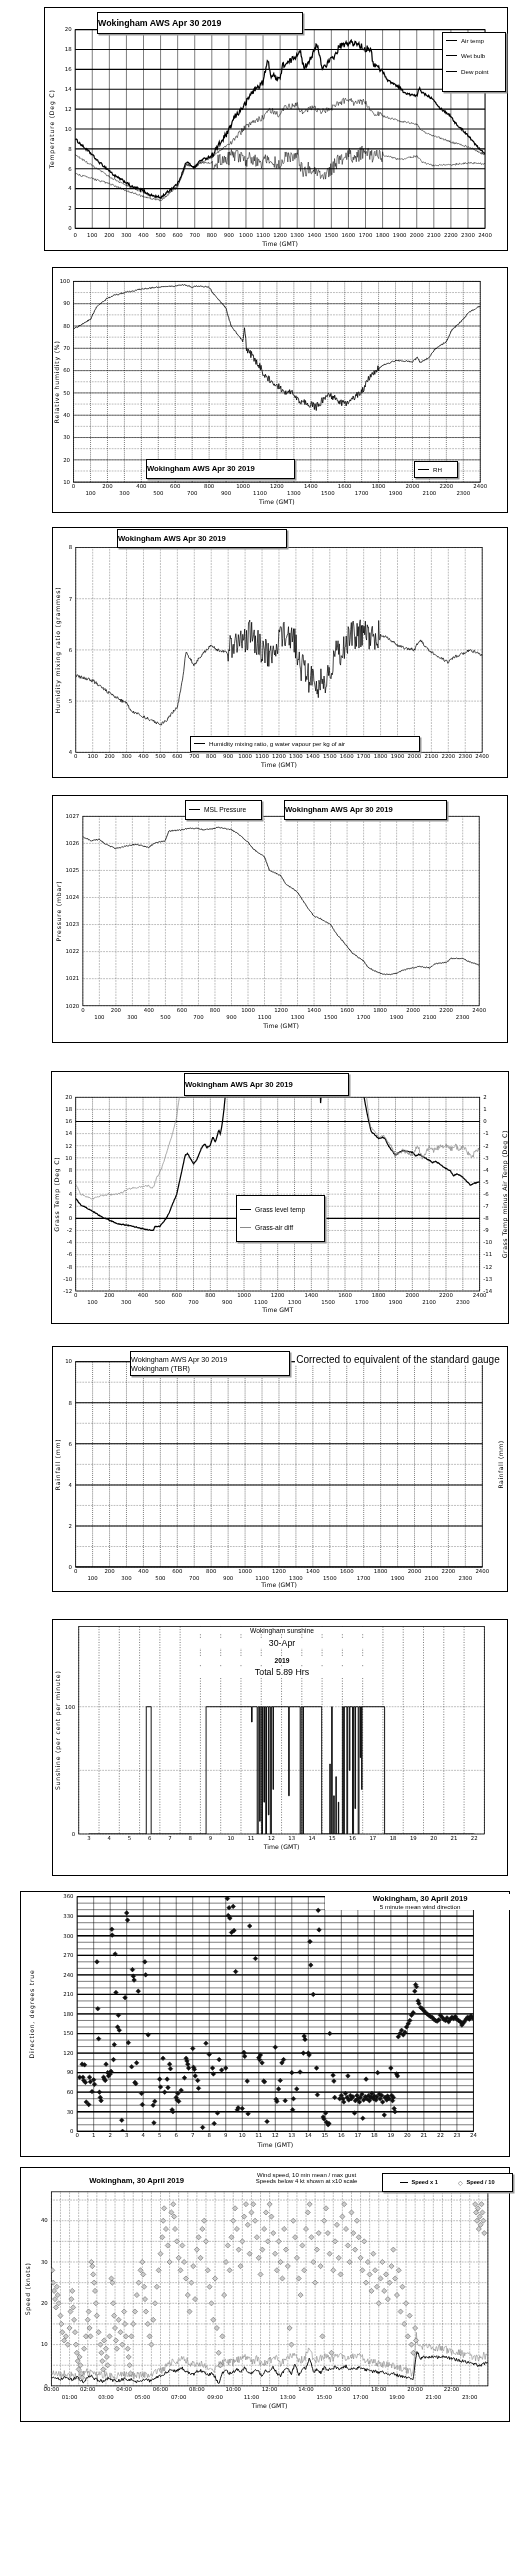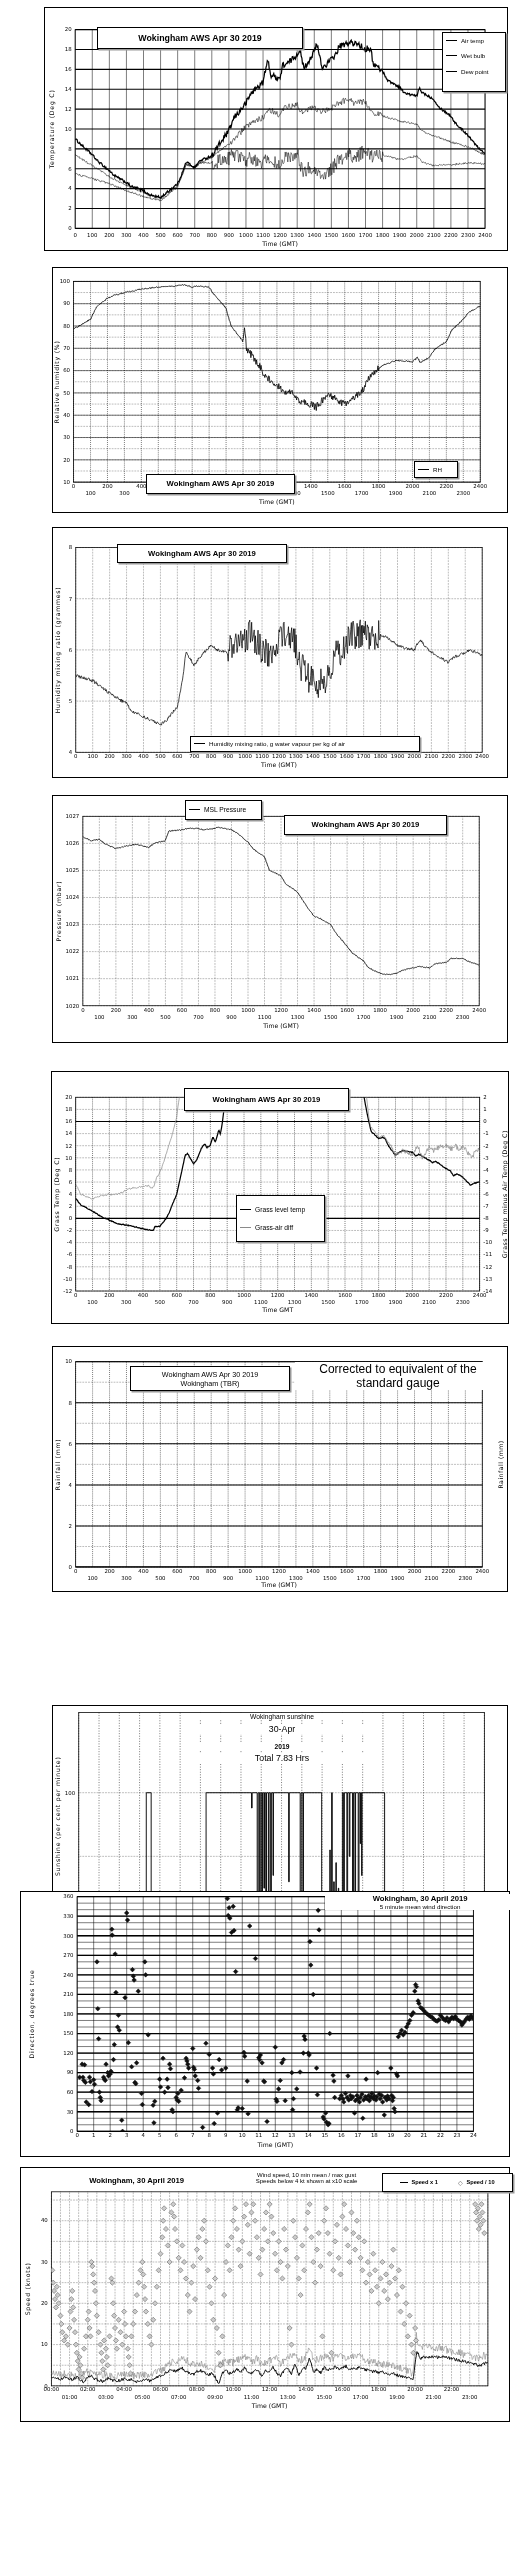--- a/index.html
+++ b/index.html
@@ -1,58 +1,58 @@
 <!DOCTYPE html>
 <html style="font-size:8.2px"><head>
 <meta charset="utf-8">
 <style>
   html,body{margin:0;padding:0;background:#fff;width:515px;height:2576px;position:relative;
     font-family:"Liberation Sans","DejaVu Sans",sans-serif;}
   .panel{position:absolute;background:#fff;border:1px solid #000;box-sizing:border-box;}
   .plot-svg{position:absolute;left:0;top:0;}
   .overlay{position:absolute;box-sizing:border-box;}
-  .tbox{background:#fff;border:0.5px solid #000;box-shadow:1.5px 1.5px 0 #999;text-align:center;
-        display:flex;flex-direction:column;justify-content:center;margin-top:15px;}
+  .tbox{background:#fff;border:0.5px solid #000;box-shadow:1.5px 1.5px 0 #999;
+        display:flex;flex-direction:column;justify-content:center;}
   .tbox .t1{font-weight:bold;}
   .lgbox{background:#fff;border:0.5px solid #000;box-shadow:1.5px 1.5px 0 #999;}
   .lgrow{display:flex;align-items:center;gap:3.6px;padding:1px 3.1px;}
   .sw{display:inline-block;width:11.3px;flex:0 0 11.3px;}
   .sw.b3{border-top:1.5px solid #000;}
   .sw.b2{border-top:0.8px solid #000;}
   .sw.gy{border-top:0.8px solid #8a8a8a;}
   .dmark{color:#666;font-size:6.2px;flex:0 0 auto;}
   .plain{background:#fff;text-align:center;}
   #p1{left:44px;top:7.2px;width:464px;height:244px;}
   #p2{left:52px;top:267px;width:456px;height:246px;}
   #p3{left:52px;top:527px;width:456px;height:251px;}
   #p4{left:52px;top:795px;width:456px;height:248px;}
   #p5{left:51px;top:1071px;width:458px;height:253px;}
   #p6{left:52px;top:1346px;width:456px;height:246px;}
-  #p7{left:52px;top:1705px;width:456px;height:257px;}
+  #p7{left:52px;top:1619px;width:456px;height:257px;}
   #p8{left:19.6px;top:1891px;width:490px;height:266px;}
   #p9{left:19.6px;top:2167px;width:490px;height:255px;}
   
   .c1-title{left:52px;top:4.1px;width:206px;height:21.6px;font-size:8.8px;}
   .c1-legend{left:397px;top:24px;width:64px;height:60px;font-size:6.2px;}
   .c1-legend .lgrow{padding:4.1px 3.1px;}
   
   .c2-title{left:93px;top:191px;width:149px;height:19.6px;font-size:7.7px;}
   .c2-legend{left:361px;top:193px;width:44px;height:16.5px;font-size:6.2px;display:flex;align-items:center;}
   
   .c3-title{left:64px;top:1px;width:170px;height:18.5px;font-size:7.7px;}
   .c3-legend{left:137px;top:208px;width:230px;height:15.5px;font-size:6.2px;display:flex;align-items:center;}
   
   .c4-legend{left:132px;top:4.1px;width:77px;height:19.6px;font-size:6.7px;display:flex;align-items:center;}
   .c4-title{left:231px;top:4.1px;width:163px;height:19.6px;font-size:7.7px;}
   
   .c5-title{left:132px;top:1px;width:165px;height:23px;font-size:7.7px;}
   .c5-legend{left:184px;top:123px;width:89px;height:47px;font-size:6.7px;display:flex;flex-direction:column;justify-content:space-evenly;}
   
   .c6-title{left:77px;top:4.1px;width:160px;height:25px;font-size:7.2px;}
-  .c6-note{left:242px;top:15px;width:206px;font-size:12px;}
+  .c6-note{left:242px;top:7px;width:206px;font-size:10px;}
   
   .c7-t1{left:144px;top:7.2px;width:170px;font-size:6.7px;}
   .c7-t2{left:144px;top:17.5px;width:170px;font-size:8.8px;}
   .c7-t3{left:144px;top:37px;width:170px;font-size:6.7px;font-weight:bold;}
   .c7-t4{left:144px;top:47px;width:170px;font-size:8.8px;}
   
   .c8-head{left:304px;top:2.1px;width:191px;}
   .c8-head .t1{font-size:7.7px;font-weight:bold;}
   .c8-head .t2{font-size:6.2px;}
   
@@ -732,21 +732,21 @@
       <text x="778.9000000000001" y="427" font-size="10.5" text-anchor="middle" font-family="DejaVu Sans, sans-serif">21</text>
       <text x="818.3" y="427" font-size="10.5" text-anchor="middle" font-family="DejaVu Sans, sans-serif">22</text>
       <text x="43" y="418.5" font-size="10.5" text-anchor="end" font-family="DejaVu Sans, sans-serif">0</text>
       <text x="43" y="171.26073619631902" font-size="10.5" text-anchor="end" font-family="DejaVu Sans, sans-serif">100</text>
       <text x="444" y="445" font-size="12" text-anchor="middle" font-family="DejaVu Sans, sans-serif">Time (GMT)</text>
       <text x="14" y="213.5" font-size="12" letter-spacing="1.5" text-anchor="middle" font-family="DejaVu Sans, sans-serif" transform="rotate(-90 14 213.5)">Sunshine (per cent per minute)</text>
     </svg>
   <div class="overlay plain c7-t1">Wokingham sunshine</div>
   <div class="overlay plain c7-t2">30-Apr</div>
   <div class="overlay plain c7-t3">2019</div>
-  <div class="overlay plain c7-t4">Total 7.83 Hrs</div>
+  <div class="overlay plain c7-t4">Total 5.89 Hrs</div>
 </section>
 
 <section class="panel" id="p8">
   <svg class="plot-svg" width="488" height="264" viewBox="0 0 948 513">
       <defs>
         <clipPath id="clip7">
           <rect x="109" y="9" width="770" height="456"></rect>
         </clipPath>
       </defs>
       <line x1="109" y1="9" x2="109" y2="465" stroke="#000" stroke-width="1"></line>

